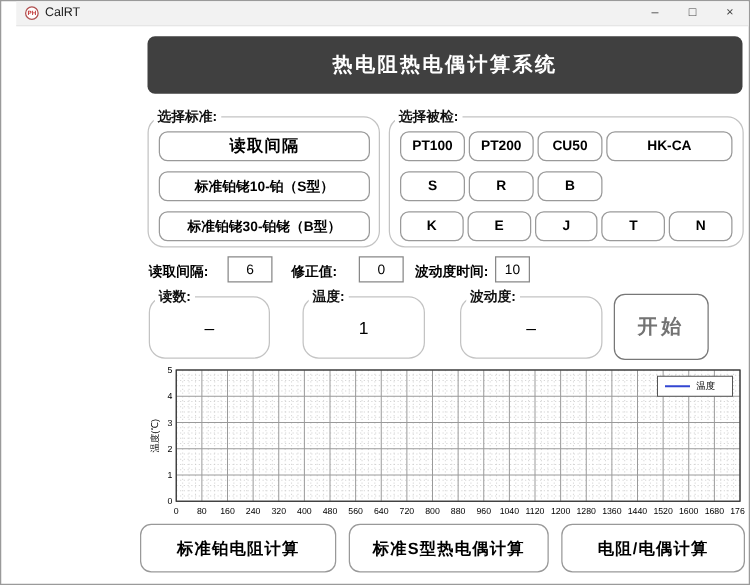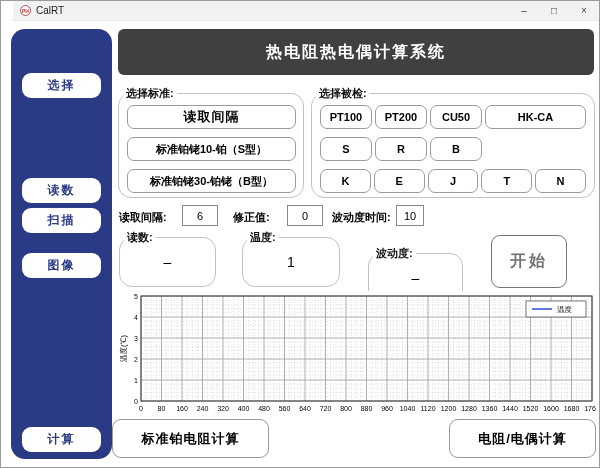--- a/index.html
+++ b/index.html
@@ -76,27 +76,20 @@
   <div class="titlebar">
     <div class="app-icon">PH</div>
     <div class="title-text">CalRT</div>
     <div class="win-controls">
       <div class="win-btn">–</div>
       <div class="win-btn">□</div>
       <div class="win-btn">×</div>
     </div>
   </div>
 
-  <div class="sidebar">
-    <button class="side-btn" style="top:44px">选择</button>
-    <button class="side-btn" style="top:149px">读数</button>
-    <button class="side-btn" style="top:179px">扫描</button>
-    <button class="side-btn" style="top:224px">图像</button>
-    <button class="side-btn" style="top:398px">计算</button>
-  </div>
 
   <div class="header">热电阻热电偶计算系统</div>
 
   <div class="groupbox" style="left:117px; top:92px; width:186px; height:105px;">
     <span class="gb-label">选择标准:</span>
     <button class="std-btn big" style="top:11px">读取间隔</button>
     <button class="std-btn" style="top:43px">标准铂铑10-铂（S型）</button>
     <button class="std-btn" style="top:75px">标准铂铑30-铂铑（B型）</button>
   </div>
 
@@ -130,21 +123,21 @@
   <input class="p-input" style="left: 395px; width: 28px;" value="10">
 
   <div class="groupbox" style="left:118px; top:236px; width:97px; height:50px;">
     <span class="gb-label">读数:</span>
     <div class="disp-value">–</div>
   </div>
   <div class="groupbox" style="left:241px; top:236px; width:98px; height:50px;">
     <span class="gb-label">温度:</span>
     <div class="disp-value">1</div>
   </div>
-  <div class="groupbox" style="left:367px; top:252px; width:95px; height:50px;">
+  <div class="groupbox" style="left:367px; top:236px; width:114px; height:50px;">
     <span class="gb-label">波动度:</span>
     <div class="disp-value">–</div>
   </div>
   <button class="start-btn">开始</button>
 
   <div class="chart-wrap">
     <svg id="chart-svg" width="478" height="125" viewBox="0 0 478 125">
         <line x1="28.125" y1="5" x2="28.125" y2="110" stroke="#c9c9c9" stroke-width="0.6" stroke-dasharray="1,2"></line>
         <line x1="33.25" y1="5" x2="33.25" y2="110" stroke="#c9c9c9" stroke-width="0.6" stroke-dasharray="1,2"></line>
         <line x1="38.375" y1="5" x2="38.375" y2="110" stroke="#c9c9c9" stroke-width="0.6" stroke-dasharray="1,2"></line>
@@ -291,15 +284,16 @@
         <text x="20" y="28.5" text-anchor="end" font-size="7px" fill="#000" font-family="Liberation Sans, sans-serif">4</text>
         <text x="20" y="7.5" text-anchor="end" font-size="7px" fill="#000" font-family="Liberation Sans, sans-serif">5</text>
         <text transform="translate(8,57.5) rotate(-90)" text-anchor="middle" font-size="7.5px" fill="#000" font-family="Liberation Sans, sans-serif">温度(℃)</text>
         <rect x="408" y="10" width="60" height="16" fill="#fff" stroke="#555" stroke-width="0.8"></rect>
         <line x1="414" y1="18" x2="434" y2="18" stroke="#3346d2" stroke-width="1.5"></line>
         <text x="439" y="20.5" font-size="7.5px" fill="#000" font-family="Liberation Sans, sans-serif">温度</text>
       </svg>
   </div>
 
   <button class="bottom-btn" style="left:111px; width:157px">标准铂电阻计算</button>
+  <button class="bottom-btn" style="left:278px; width:160px">标准S型热电偶计算</button>
   <button class="bottom-btn" style="left:448px; width:147px">电阻/电偶计算</button>
 
 </div>
 
 </body></html>

